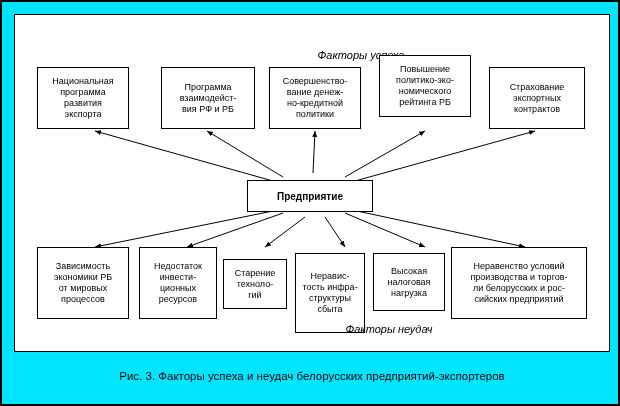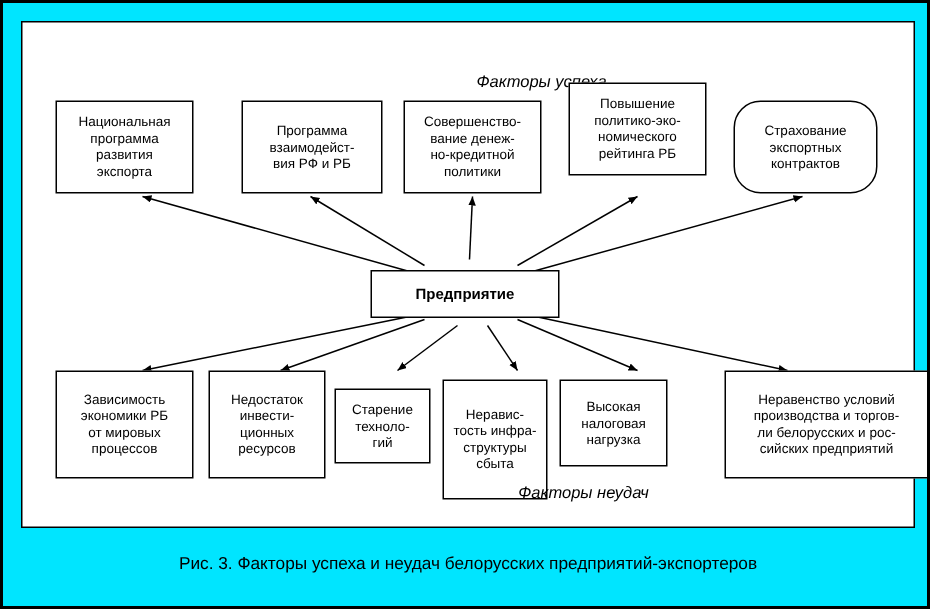--- a/index.html
+++ b/index.html
@@ -114,21 +114,21 @@
 взаимодейст-
 вия РФ и РБ</div>
     <div class="node" style="left:254px; top:52px; width:92px; height:62px;">Совершенство-
 вание денеж-
 но-кредитной
 политики</div>
     <div class="node" style="left:364px; top:40px; width:92px; height:62px;">Повышение
 политико-эко-
 номического
 рейтинга РБ</div>
-    <div class="node" style="left:474px; top:52px; width:96px; height:62px;border-radius:18px;">Страхование
+    <div class="node" style="left:474px; top:52px; width:96px; height:62px;">Страхование
 экспортных
 контрактов</div>
 
     <div class="node" style="left:232px; top:165px; width:126px; height:32px; font-size:10px;font-weight:bold;">Предприятие</div>
 
     <div class="node" style="left:22px; top:232px; width:92px; height:72px;">Зависимость
 экономики РБ
 от мировых
 процессов</div>
     <div class="node" style="left:124px; top:232px; width:78px; height:72px;">Недостаток
@@ -138,21 +138,21 @@
     <div class="node" style="left:208px; top:244px; width:64px; height:50px;">Старение
 техноло-
 гий</div>
     <div class="node" style="left:280px; top:238px; width:70px; height:80px;">Неравис-
 тость инфра-
 структуры
 сбыта</div>
     <div class="node" style="left:358px; top:238px; width:72px; height:58px;">Высокая
 налоговая
 нагрузка</div>
-    <div class="node" style="left:436px; top:232px; width:136px; height:72px;margin-left:32px;">Неравенство условий
+    <div class="node" style="left:436px; top:232px; width:136px; height:72px;">Неравенство условий
 производства и торгов-
 ли белорусских и рос-
 сийских предприятий</div>
 
     <div class="section-label" style="left:0; top:308px; width:596px;padding-left:28px;">Факторы неудач</div>
 
   </div>
 
   <div id="caption">Рис. 3. Факторы успеха и неудач белорусских предприятий-экспортеров</div>
 

